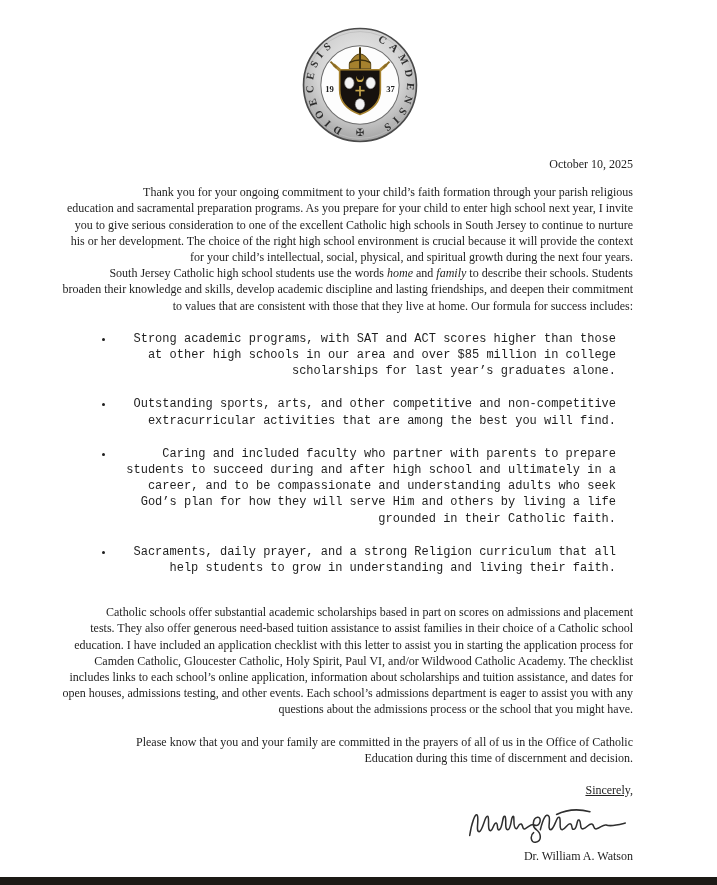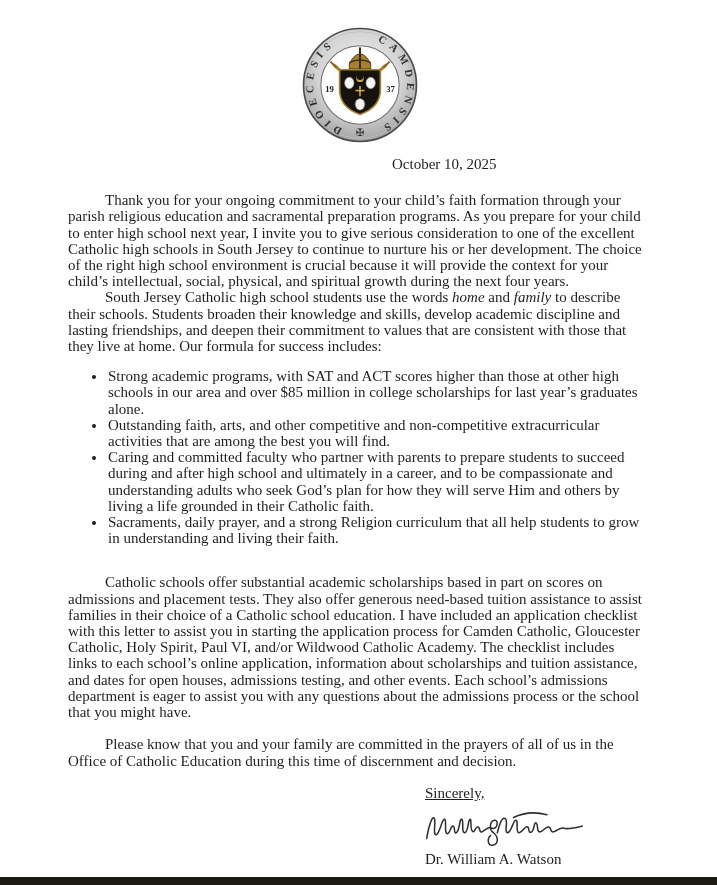--- a/index.html
+++ b/index.html
@@ -12,33 +12,33 @@
     overflow:hidden;
   }
   
   .seal { position:absolute; left:302px; top:27px; width:116px; height:116px; }
   .seal svg { display:block; }
   .ring-text { font-family:"Liberation Serif", serif; font-weight:bold; font-size:10.5px; fill:#2d2d2d; letter-spacing:5px; }
   .ring-cross { font-family:"DejaVu Sans", sans-serif; font-size:10px; fill:#2d2d2d; font-weight:bold; }
   .year-text { font-family:"Liberation Serif", serif; font-weight:bold; font-size:8.5px; fill:#1c1c1c; }
   
   .content {
-    position:absolute; left:68px; top:156px; width:574px;
-    font-size:15px; line-height:16.2px;
+    position:absolute; left:59px; top:156px; width:574px;
+    font-size:12px; line-height:16.2px;text-align:right;
   }
   .date-line { margin:0 0 0 324px; }
   .salutation { margin:14px 0 0 0; }
   .para { margin:0; text-indent:37px; }
-  .p1 { margin-top:20px; }
+  .p1 { margin-top:12px; }
   .p2 { }
   .p3 { margin-top:28px; }
   .p4 { margin-top:16px; }
   .it { font-style:italic; }
   ul.points { margin:14px 0 0 0; padding:0 0 0 39px; }
-  ul.points li { margin:0; padding-left:1px; }
+  ul.points li { margin:17px; padding-left:1px;font-family:Liberation Mono, monospace; }
   .closing { margin:16px 0 0 357px;text-decoration:underline; }
   .sig-block { margin:6px 0 0 350px; height:42px; }
   .signer-name { margin:2px 0 0 357px; }
   .signer-title { margin:0 0 0 357px; }
   
   .bottom-bar { position:absolute; left:0; bottom:0; width:717px; height:8px; }
 </style>
 </head>
 <body style="color: rgb(30, 30, 30);">
 
@@ -108,22 +108,22 @@
 
     <p class="date-line" style="margin-bottom: 0px;">October 10, 2025</p>
 
 
     <p class="para p1" style="margin-bottom: 0px;">Thank you for your ongoing commitment to your child’s faith formation through your parish religious education and sacramental preparation programs. As you prepare for your child to enter high school next year, I invite you to give serious consideration to one of the excellent Catholic high schools in South Jersey to continue to nurture his or her development. The choice of the right high school environment is crucial because it will provide the context for your child’s intellectual, social, physical, and spiritual growth during the next four years.</p>
 
     <p class="para p2" style="margin-bottom: 0px;"><span>South Jersey Catholic high school students use the words </span><span class="it">home</span><span> and </span><span class="it">family</span><span> to describe their schools. Students broaden their knowledge and skills, develop academic discipline and lasting friendships, and deepen their commitment to values that are consistent with those that they live at home. Our formula for success includes:</span></p>
 
     <ul class="points">
       <li>Strong academic programs, with SAT and ACT scores higher than those at other high schools in our area and over $85 million in college scholarships for last year’s graduates alone.</li>
-      <li>Outstanding faith, arts, and other competitive and non-competitive extracurricular activities that are among the best you will find.</li>
-      <li>Caring and committed faculty who partner with parents to prepare students to succeed during and after high school and ultimately in a career, and to be compassionate and understanding adults who seek God’s plan for how they will serve Him and others by living a life grounded in their Catholic faith.</li>
+      <li>Outstanding sports, arts, and other competitive and non-competitive extracurricular activities that are among the best you will find.</li>
+      <li>Caring and included faculty who partner with parents to prepare students to succeed during and after high school and ultimately in a career, and to be compassionate and understanding adults who seek God’s plan for how they will serve Him and others by living a life grounded in their Catholic faith.</li>
       <li>Sacraments, daily prayer, and a strong Religion curriculum that all help students to grow in understanding and living their faith.</li>
     </ul>
 
     <p class="para p3" style="margin-bottom: 0px;">Catholic schools offer substantial academic scholarships based in part on scores on admissions and placement tests. They also offer generous need-based tuition assistance to assist families in their choice of a Catholic school education. I have included an application checklist with this letter to assist you in starting the application process for Camden Catholic, Gloucester Catholic, Holy Spirit, Paul VI, and/or Wildwood Catholic Academy. The checklist includes links to each school’s online application, information about scholarships and tuition assistance, and dates for open houses, admissions testing, and other events. Each school’s admissions department is eager to assist you with any questions about the admissions process or the school that you might have.</p>
 
     <p class="para p4" style="margin-bottom: 0px;">Please know that you and your family are committed in the prayers of all of us in the Office of Catholic Education during this time of discernment and decision.</p>
 
     <p class="closing" style="margin-bottom: 0px;">Sincerely,</p>
 
     <div class="sig-block">

